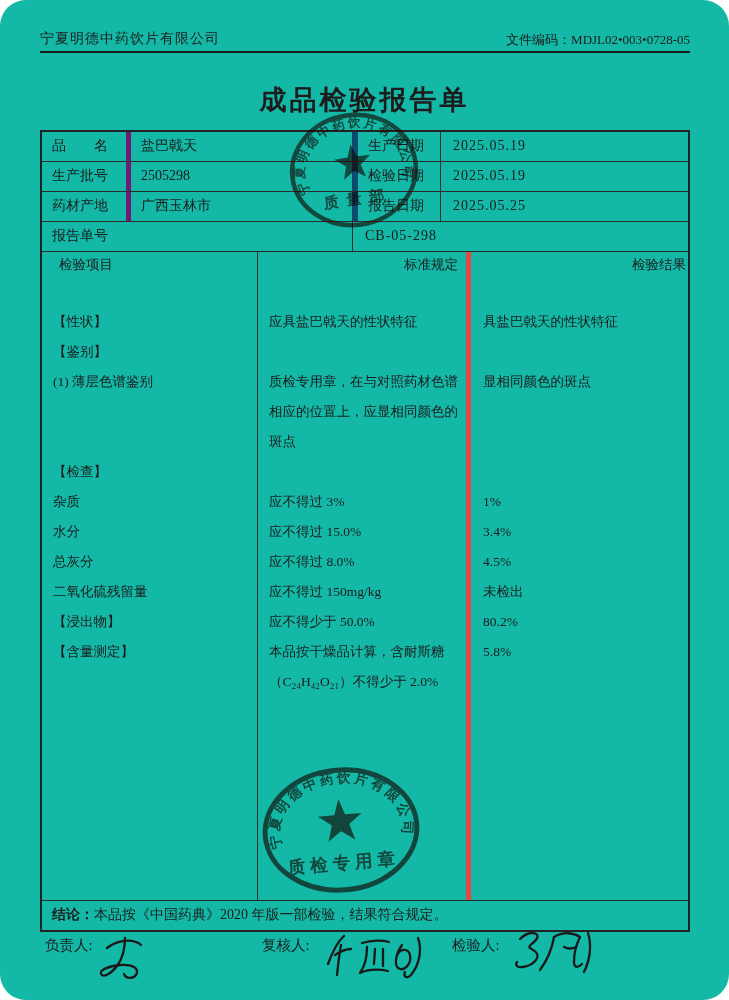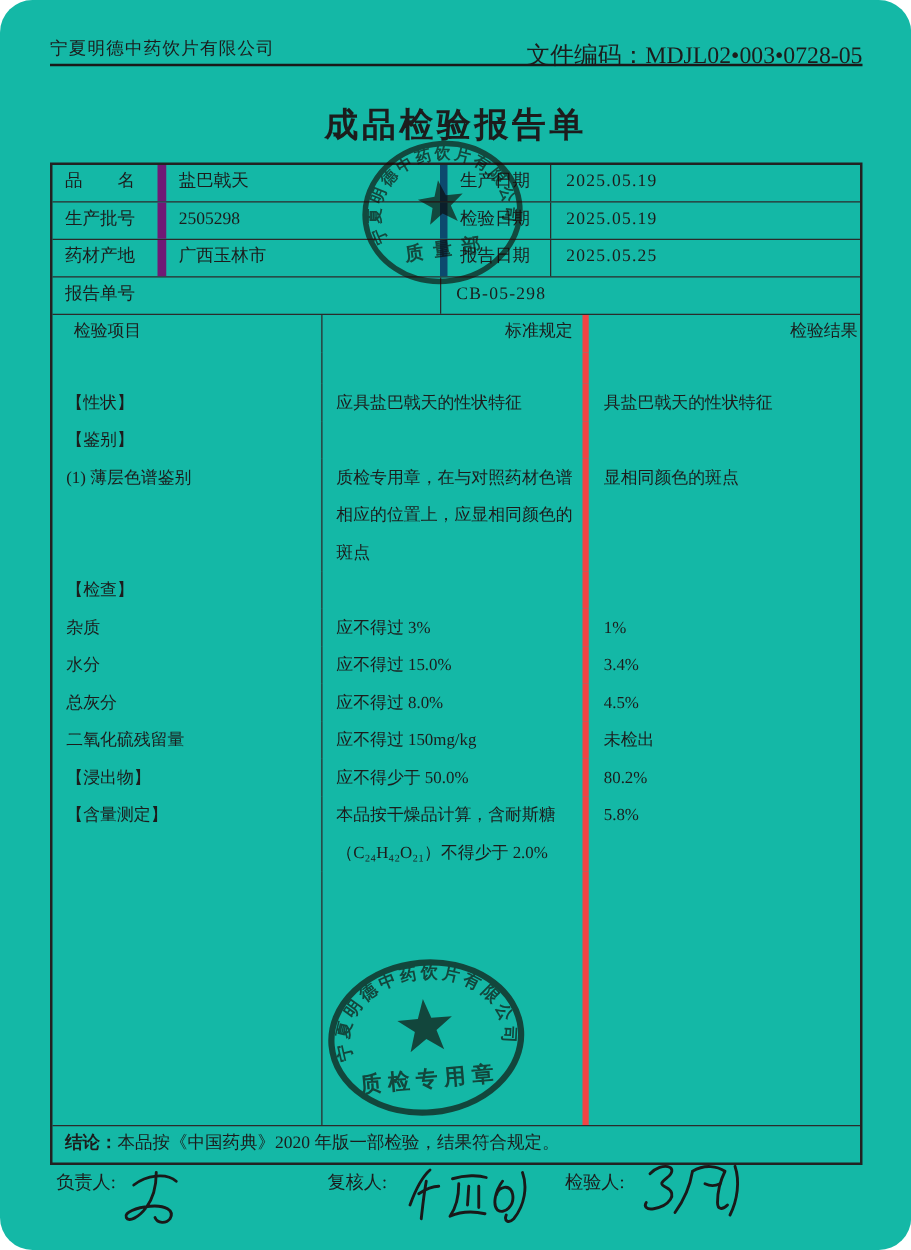--- a/index.html
+++ b/index.html
@@ -2,34 +2,34 @@
 <html><head>
 <meta charset="utf-8">
 <style>
   html,body{margin:0;padding:0;background:#ffffff;}
   .page{
     position:relative;width:729px;height:1000px;background:#14b8a6;overflow:hidden;
     font-family:"Liberation Serif","DejaVu Serif",serif;color:#1c1c1c;border-radius:26px;
   }
   
   .hdr-company{position:absolute;left:40px;top:30px;font-size:14px;letter-spacing:1px;}
-  .hdr-code{position:absolute;right:39px;top:31px;font-size:19px;}
+  .hdr-code{position:absolute;right:39px;top:31px;font-size:13px;}
   .hdr-rule{position:absolute;left:40px;right:39px;top:51px;height:2.2px;background:#191919;}
   
   .title{position:absolute;top:82px;left:0;width:729px;text-align:center;
          font-size:27px;font-weight:700;letter-spacing:3px;}
   
   .doc-table{position:absolute;left:40px;top:130px;width:650px;height:802px;
              border:2px solid #222;box-sizing:border-box;background:transparent;}
   
   .info-row{display:flex;height:30px;box-sizing:border-box;border-bottom:1px solid #2b2b2b;
             font-size:14px;line-height:28px;}
   .ic{box-sizing:border-box;padding-left:10px;white-space:nowrap;overflow:hidden;}
   .i-l1{width:84px;}
-  .i-v1{width:226px;border-left:7px solid #701a75;}
+  .i-v1{width:226px;border-left:5px solid #701a75;}
   .i-l2{width:88px;border-left:6px solid #0c4a6e;}
   .i-v2{flex:1;border-left:1px solid #2b2b2b;padding-left:12px;letter-spacing:1px;}
   .i-l1w{width:310px;}
   .i-v2w{flex:1;border-left:1px solid #2b2b2b;padding-left:12px;letter-spacing:1px;}
   
   .grid{display:grid;height:648px;
         grid-template-columns:215px 209px 1fr;
         grid-template-rows:30px 25px 30px 30px 90px 30px 30px 30px 30px 30px 30px 60px minmax(0,1fr);}
   .cell{box-sizing:border-box;font-size:13.5px;line-height:30px;overflow:hidden;}
   .c-item{padding-left:11px;}

